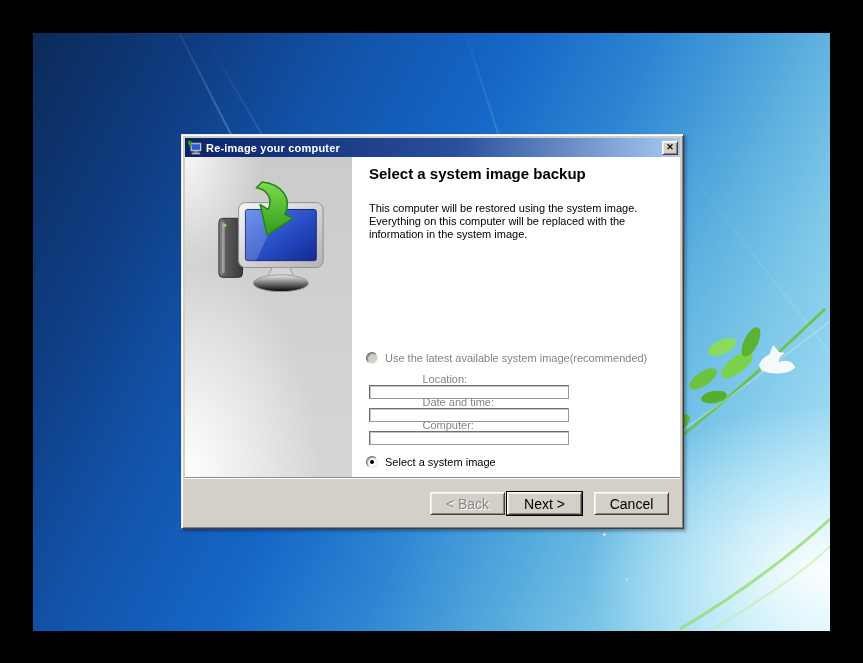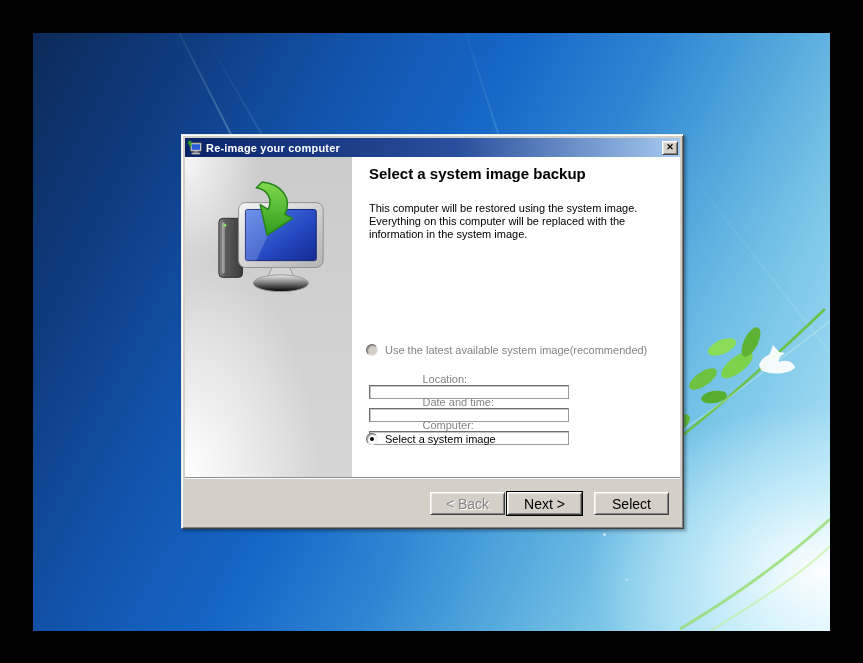--- a/index.html
+++ b/index.html
@@ -74,24 +74,24 @@
       radial-gradient(130% 115% at 0% 100%, #ffffff 0%, rgba(255,255,255,0) 62%),
       radial-gradient(95% 75% at 0% 0%, rgba(255,255,255,.85) 0%, rgba(255,255,255,0) 48%),
       linear-gradient(#cbcbcb, #d6d6d6);
   }
   .panel-art { position:absolute; left:28px; top:22px; width:118px; height:118px; }
 
   .content { flex:1; background:#ffffff; position:relative; font-size:11px; color:#000; }
   .heading { position:absolute; left:17px; top:8px; margin:0; font-size:15px; font-weight:bold; }
   .desc { position:absolute; left:17px; top:45px; width:305px; line-height:13px; margin:0; }
 
-  .option-row { position:absolute; display:flex; align-items:center; }
+  .option-row { position:absolute; display:flex; align-items:center;margin-top:8px; }
   .option-row .opt-label { margin-left:7px; }
   .opt-latest { left:14px; top:187px; color:#848484; }
-  .opt-select { left:14px; top:276px; color:#000; }
+  .opt-select { left:14px; top:291px; color:#000; }
   .radio {
     width:12px; height:12px; border-radius:50%;
     border:1px solid; border-color:#6d6d6d #e9e9e9 #e9e9e9 #6d6d6d;
     background:#fff;
     box-shadow: inset 1px 1px 1px rgba(0,0,0,.35);
     display:flex; align-items:center; justify-content:center;
     flex:0 0 auto;
   }
   .radio.disabled { background:#d4d0c8; }
   .radio .dot { width:4px; height:4px; border-radius:50%; background:#000; }
@@ -244,16 +244,16 @@
           <span class="opt-label">Select a system image</span>
         </div>
       </div>
     </div>
 
     <div class="separator"></div>
 
     <div class="button-row">
       <button class="btn disabled">&lt; Back</button>
       <button class="btn default next">Next &gt;</button>
-      <button class="btn cancel">Select</button>
+      <button class="btn cancel">Cancel</button>
     </div>
   </div>
 </div>
 
 </body></html>

